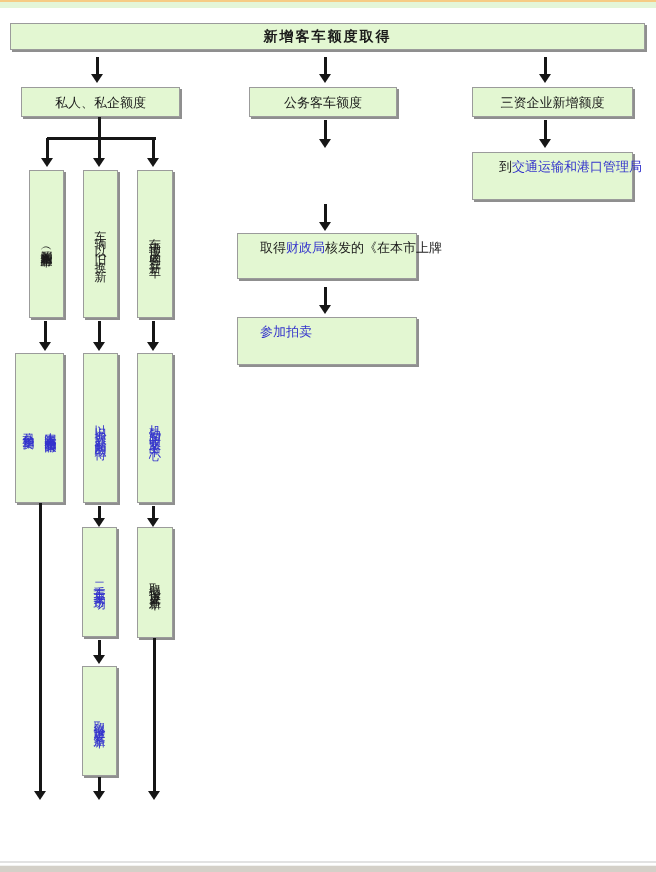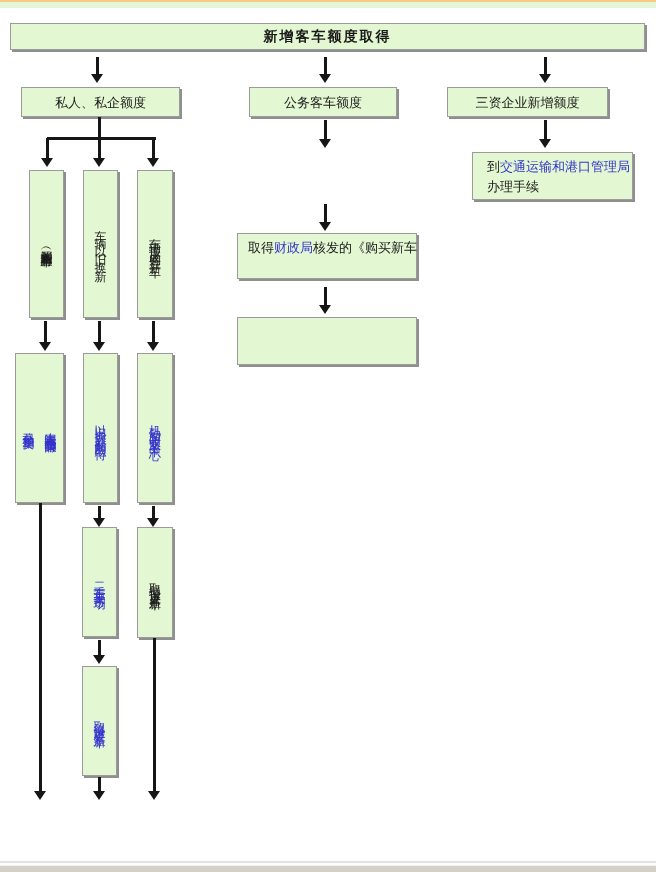--- a/index.html
+++ b/index.html
@@ -15,21 +15,21 @@
   .bottombar{position:absolute;left:0;top:865px;width:656px;height:7px;background:#d4d0c8;border-top:1px solid #f2f2f0;}
   
   .gbox{
     position:absolute;background:#e3f7d2;border:1px solid #9b9b9b;
     box-shadow:2px 2px 0 #8f8f8f;box-sizing:border-box;
     display:flex;align-items:center;justify-content:center;
     font-size:13px;line-height:19px;
   }
   .title-box{font-weight:bold;font-size:14px;letter-spacing:2px;}
   .left-align{justify-content:flex-start;align-items:flex-start;}
-  .pad-txt{padding:4px 0 0 10px;text-align:left;}
+  .pad-txt{padding:4px 0 0 10px;text-align:left;margin-left:12px;}
   .pad-txt div{white-space:nowrap;line-height:20px;}
   .center-txt{text-align:center;}
   .center-txt div{line-height:20px;}
   .blue{color:#3333cc;}
   
   .vtext{writing-mode:vertical-rl;text-orientation:mixed;font-size:12px;}
   .vtext div{line-height:22px;white-space:nowrap;}
   .ls0{letter-spacing:0.5px;}
   .ls1{letter-spacing:1px;}
   .ls2{letter-spacing:2.5px;}
@@ -59,21 +59,21 @@
   <div class="arr" style="left:91px;top:57px;height:26px"></div>
   <div class="arr" style="left:319px;top:57px;height:26px"></div>
   <div class="arr" style="left:539px;top:57px;height:26px"></div>
 
   <div class="gbox" style="left:21px;top:87px;width:159px;height:30px">
     <span>私人、私企额度</span>
   </div>
   <div class="gbox" style="left:249px;top:87px;width:148px;height:30px">
     <span>公务客车额度</span>
   </div>
-  <div class="gbox" style="left:447px;top:87px;width:161px;height:30px">
+  <div class="gbox" style="left:472px;top:87px;width:161px;height:30px">
     <span>三资企业新增额度</span>
   </div>
 
   <div class="cline" style="left:98px;top:117px;width:3px;height:21px"></div>
   <div class="cline" style="left:47px;top:137px;width:109px;height:3px"></div>
   <div class="arr" style="left:41px;top:138px;height:29px"></div>
   <div class="arr" style="left:93px;top:138px;height:29px"></div>
   <div class="arr" style="left:147px;top:138px;height:29px"></div>
 
   <div class="gbox" style="left:29px;top:170px;width:35px;height:148px">
@@ -140,34 +140,34 @@
 
   <div class="arr" style="left:93px;top:777px;height:23px"></div>
   <div class="arr" style="left:148px;top:638px;height:162px"></div>
 
 
   <div class="arr" style="left:319px;top:120px;height:28px"></div>
 
   <div class="arr" style="left:319px;top:204px;height:27px"></div>
   <div class="gbox left-align" style="left:237px;top:233px;width:180px;height:46px">
     <div class="pad-txt">
-      <div><span>取得</span><span class="blue">财政局</span><span>核发的《购买新车</span></div>
+      <div><span>取得</span><span class="blue">财政局</span><span>核发的《在本市上牌</span></div>
     </div>
   </div>
 
   <div class="arr" style="left:319px;top:287px;height:27px"></div>
   <div class="gbox left-align" style="left:237px;top:317px;width:180px;height:48px">
     <div class="pad-txt blue">
+      <div>参加拍卖</div>
     </div>
   </div>
 
   <div class="arr" style="left:539px;top:120px;height:28px"></div>
   <div class="gbox left-align" style="left:472px;top:152px;width:161px;height:48px">
     <div class="pad-txt" style="padding-left:14px;">
       <div><span>到</span><span class="blue">交通运输和港口管理局</span></div>
-      <div>办理手续</div>
     </div>
   </div>
 
   <div class="hr-light"></div>
   <div class="bottombar"></div>
 
 </div>
 
 </body></html>

